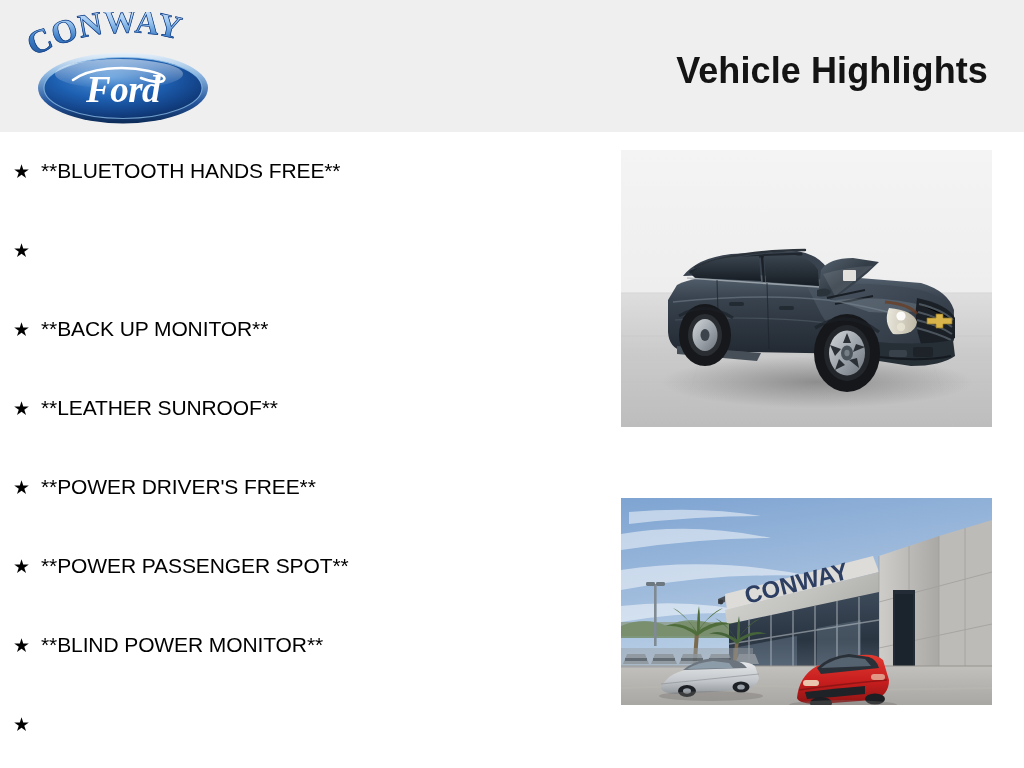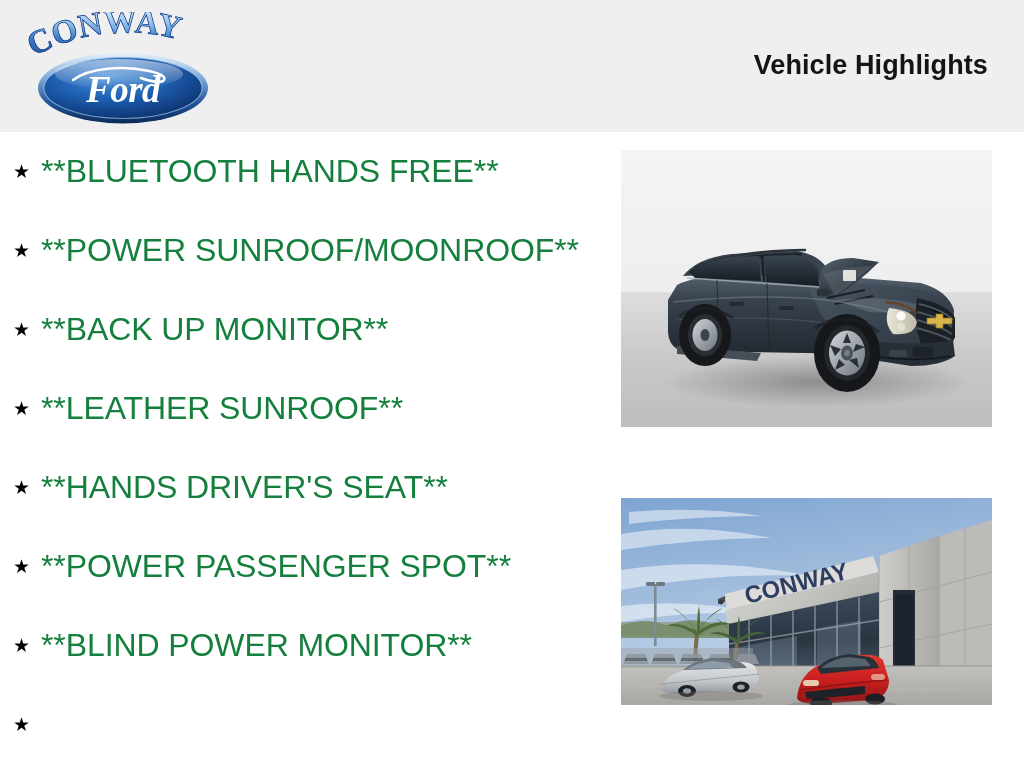--- a/index.html
+++ b/index.html
@@ -55,21 +55,21 @@
     width: 172px;
     height: 72px;
     z-index: 2;
   }
 
   
   .page-title {
     position: absolute;
     right: 36px;
     top: 50px;
-    font-size: 27px;
+    font-size: 36px;
     font-weight: bold;
     color: #141414;
     letter-spacing: 0.1px;
     white-space: nowrap;
   }
 
   
   .highlights {
     position: absolute;
     left: 0;
@@ -89,23 +89,23 @@
   }
   .hl-star {
     font-size: 19px;
     line-height: 1;
     color: #000000;
     width: 28px;
     flex: 0 0 28px;
     display: block;
   }
   .hl-text {
-    font-size: 32px;
+    font-size: 21px;
     line-height: 1.15;
-    color: #15803d;
+    color: #000000;
     white-space: nowrap;
     letter-spacing: -0.1px;
   }
 
   
   .photo {
     position: absolute;
     overflow: hidden;
     background: #dddddd;
   }
@@ -188,33 +188,32 @@
   </div>
 </div>
 
 <ul class="highlights">
   <li class="hl-item">
     <span class="hl-star">★</span>
     <span class="hl-text">**BLUETOOTH HANDS FREE**</span>
   </li>
   <li class="hl-item">
     <span class="hl-star">★</span>
-    <span class="hl-text">**POWER SUNROOF/MOONROOF**</span>
   </li>
   <li class="hl-item">
     <span class="hl-star">★</span>
     <span class="hl-text">**BACK UP MONITOR**</span>
   </li>
   <li class="hl-item">
     <span class="hl-star">★</span>
     <span class="hl-text">**LEATHER SUNROOF**</span>
   </li>
   <li class="hl-item">
     <span class="hl-star">★</span>
-    <span class="hl-text">**HANDS DRIVER'S SEAT**</span>
+    <span class="hl-text">**POWER DRIVER'S FREE**</span>
   </li>
   <li class="hl-item">
     <span class="hl-star">★</span>
     <span class="hl-text">**POWER PASSENGER SPOT**</span>
   </li>
   <li class="hl-item">
     <span class="hl-star">★</span>
     <span class="hl-text">**BLIND POWER MONITOR**</span>
   </li>
   <li class="hl-item">

